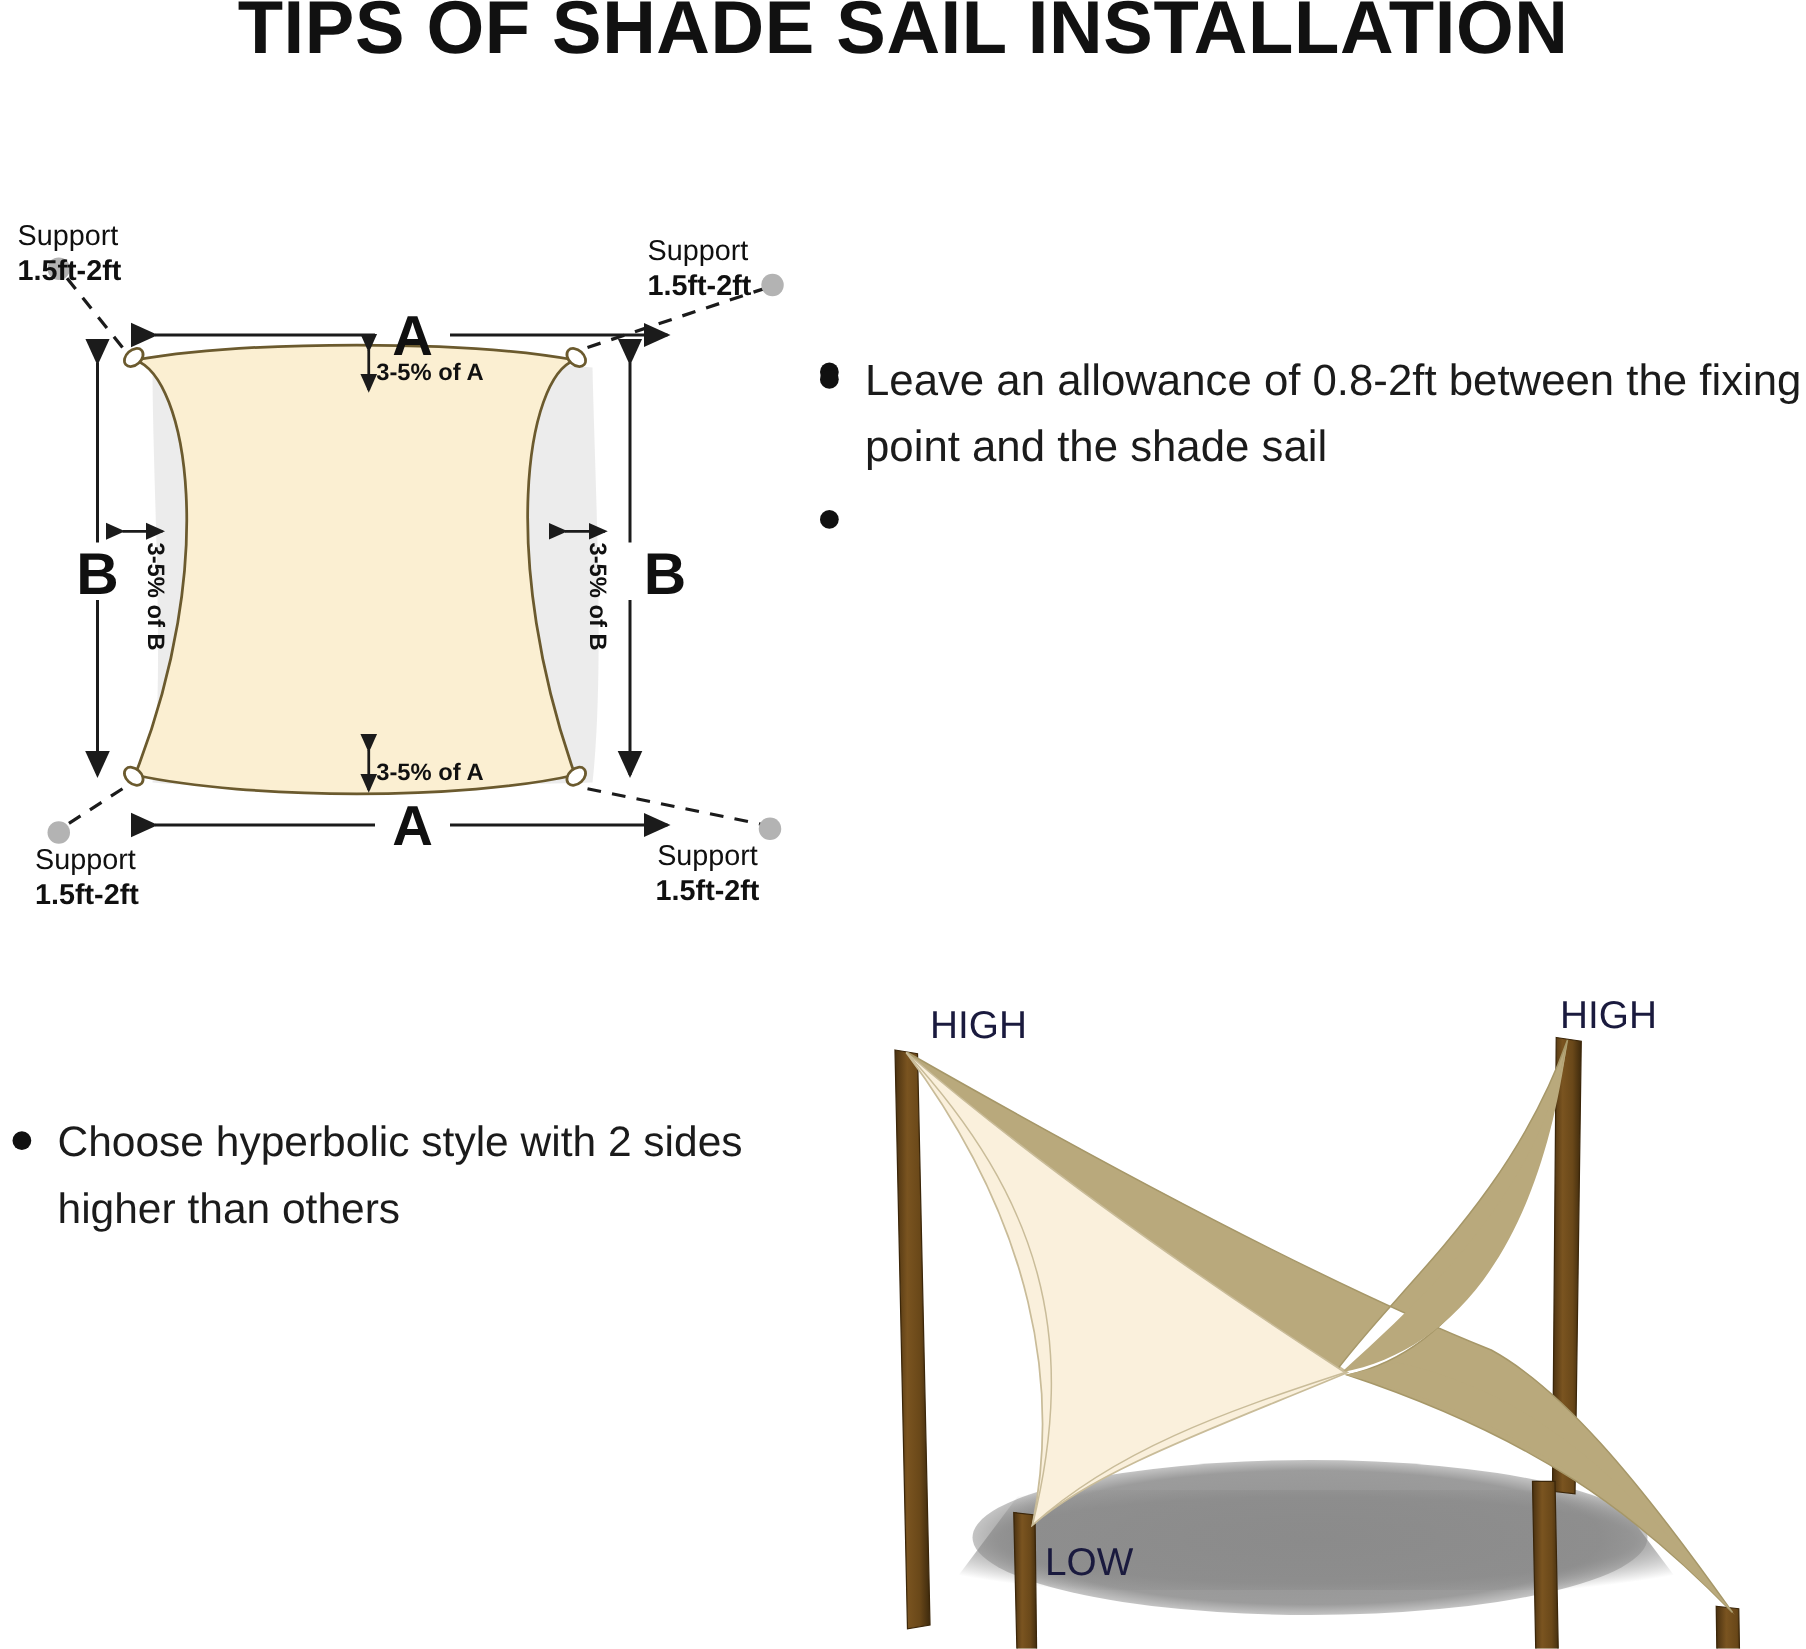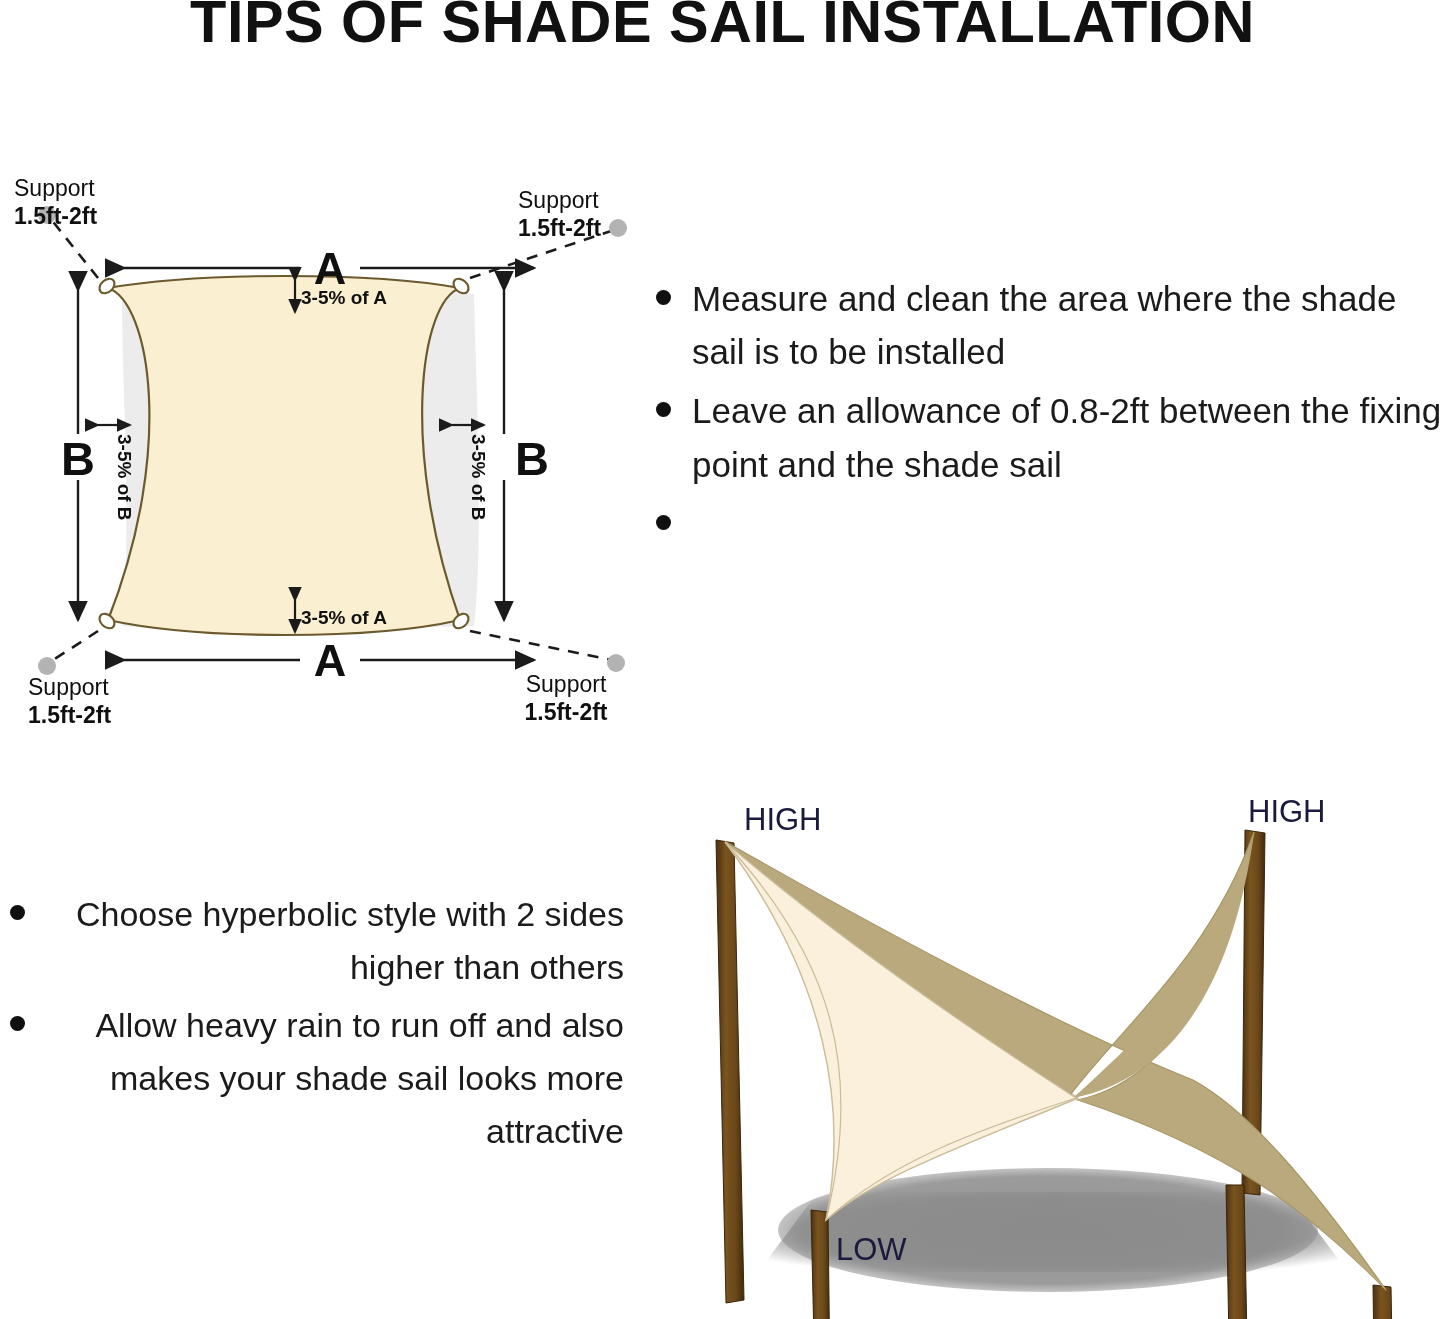--- a/index.html
+++ b/index.html
@@ -47,21 +47,20 @@
     position: absolute;
     left: 648px;
     top: 272px;
     width: 800px;
   }
   #bullets-bottom {
     position: absolute;
     left: 4px;
     top: 888px;
     width: 620px;
-    text-align: right;
   }
   .bullet-list {
     list-style: none;
     margin: 0;
     padding: 0;
   }
   .bullet-item {
     position: relative;
     padding-left: 44px;
     margin-bottom: 6px;
@@ -181,39 +180,34 @@
     <text x="28" y="573" font-family="Liberation Sans, sans-serif" font-size="23" font-weight="bold" fill="#101010">1.5ft-2ft</text>
 
     <text x="566" y="542" text-anchor="middle" font-family="Liberation Sans, sans-serif" font-size="23" fill="#101010">Support</text>
     <text x="566" y="570" text-anchor="middle" font-family="Liberation Sans, sans-serif" font-size="23" font-weight="bold" fill="#101010">1.5ft-2ft</text>
   </svg>
 </div>
 
 <ul id="bullets-top" class="bullet-list">
   <li class="bullet-item">
     <span class="bullet-dot"></span>
-    <span>Measure and clean the area where the shade sail is to be installed</span>
   </li>
   <li class="bullet-item">
     <span class="bullet-dot"></span>
     <span>Leave an allowance of 0.8-2ft between the fixing point and the shade sail</span>
   </li>
   <li class="bullet-item">
     <span class="bullet-dot"></span>
   </li>
 </ul>
 
 <ul id="bullets-bottom" class="bullet-list">
   <li class="bullet-item">
     <span class="bullet-dot"></span>
     <span>Choose hyperbolic style with 2 sides higher than others</span>
-  </li>
-  <li class="bullet-item">
-    <span class="bullet-dot"></span>
-    <span>Allow heavy rain to run off and also makes your shade sail looks more attractive</span>
   </li>
 </ul>
 
 <div id="hyper-diagram">
   <svg id="hyper-svg" width="797" height="539" viewBox="0 0 797 539" xmlns="http://www.w3.org/2000/svg">
     <defs>
       <radialGradient id="groundShade" cx="50%" cy="50%" r="60%">
         <stop offset="0%" stop-color="#8A8A8A" stop-opacity="0.95"></stop>
         <stop offset="72%" stop-color="#8A8A8A" stop-opacity="0.85"></stop>
         <stop offset="100%" stop-color="#8A8A8A" stop-opacity="0"></stop>

